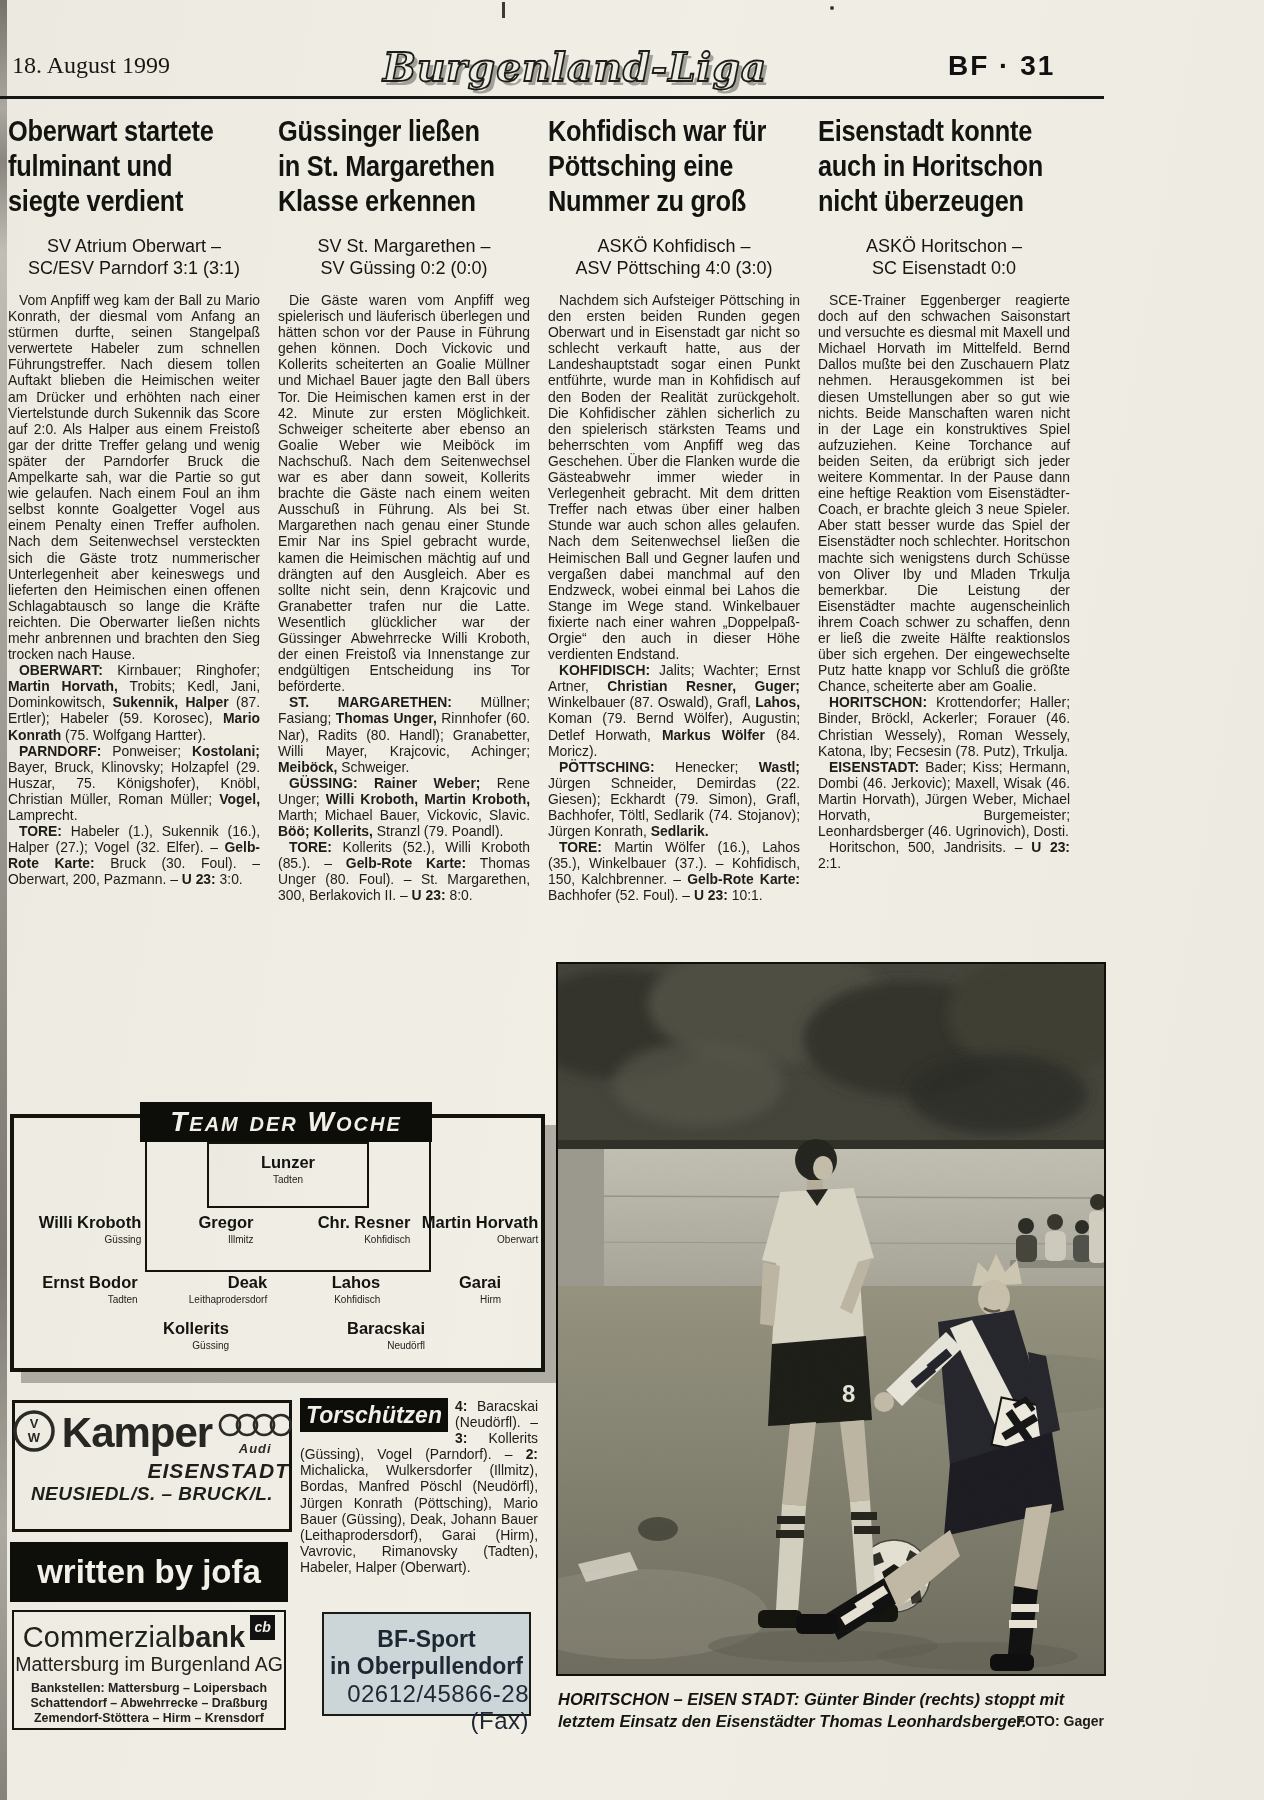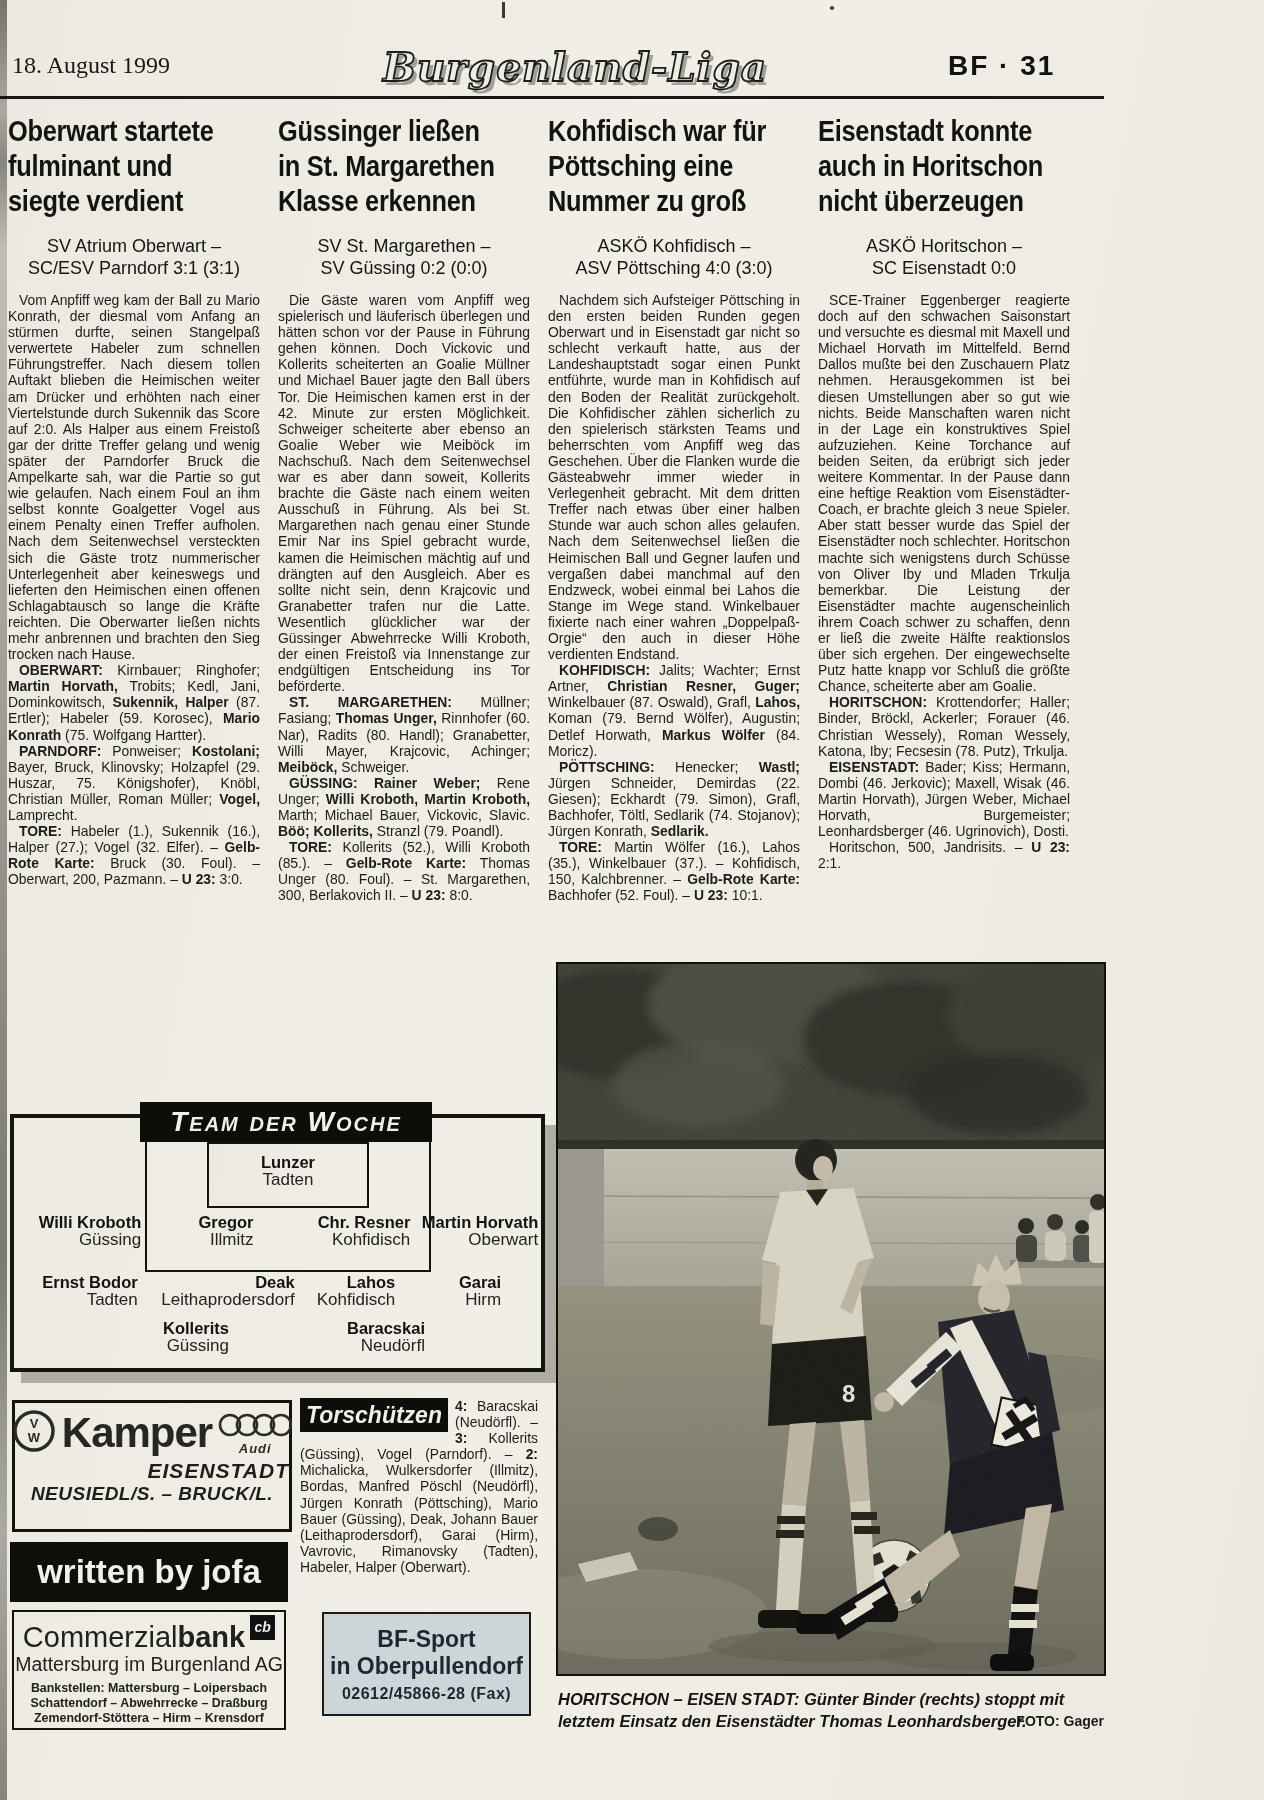--- a/index.html
+++ b/index.html
@@ -34,21 +34,21 @@
   .tw-outer{position:absolute;left:10px;top:1114px;width:527px;height:250px;border:4px solid #14140f;
     box-shadow:11px 11px 0 rgba(120,118,110,.55);}
   .tw-inner{position:absolute;left:145px;top:1128px;width:282px;height:140px;border:2.5px solid #14140f;}
   .tw-banner{position:absolute;left:140px;top:1102px;width:292px;height:40px;background:#0d0d0a;
     display:flex;align-items:center;justify-content:center;
     color:#f2efe6;font-style:italic;font-weight:bold;font-variant:small-caps;font-size:28px;letter-spacing:2px;}
   .tw-keeper{position:absolute;left:207px;top:1142px;width:162px;height:66px;border:2px solid #14140f;
     background:linear-gradient(100deg,#ece9e0,#f1eee6);text-align:center;padding-top:8px;box-sizing:border-box;}
   .tw-cell{position:absolute;transform:translateX(-50%);text-align:right;white-space:nowrap;}
   .tw-name{font-weight:bold;font-size:16.5px;line-height:20px;color:#131310;}
-  .tw-club{font-size:17px;line-height:16px;color:#23231f;}
+  .tw-club{font-size:10px;line-height:16px;color:#23231f;}
   
   .ad-kamper{position:absolute;left:12px;top:1400px;width:274px;height:120px;border:3px solid #14140f;text-align:center;padding-top:6px;box-sizing:content-box;}
   .kamper-row{display:flex;align-items:center;justify-content:center;gap:6px;}
   .kamper-name{font-weight:bold;font-size:42px;letter-spacing:-1px;color:#262622;}
   .audi-wrap{display:flex;flex-direction:column;align-items:center;}
   .audi-label{font-style:italic;font-weight:bold;font-size:13px;color:#2a2a26;margin-top:-2px;letter-spacing:1px;}
   .ad-kamper .line1{font-style:italic;font-weight:bold;font-size:21px;letter-spacing:1px;margin-top:2px;color:#1e1e1a;text-align:right;}
   .ad-kamper .line2{font-style:italic;font-weight:bold;font-size:19px;letter-spacing:0.5px;color:#1e1e1a;}
   .ad-jofa{position:absolute;left:10px;top:1542px;width:278px;height:60px;background:#0e0e0b;
     display:flex;align-items:center;justify-content:center;color:#f3f0e7;font-weight:bold;font-size:33px;}
@@ -62,21 +62,21 @@
   .cbank-branches{margin-top:5px;}
   
   .torschuetzen{position:absolute;left:300px;top:1398px;width:238px;}
   .torschuetzen-label{float:left;width:148px;height:34px;background:#0d0d0a;color:#f2efe6;
     font-style:italic;font-weight:bold;font-size:23px;display:flex;align-items:center;justify-content:center;
     margin:0 7px 3px 0;}
   .torschuetzen p{margin:0;font-size:13.9px;line-height:16.1px;text-align:justify;hyphens:auto;color:#1c1c19;}
   .bf-sport{position:absolute;left:322px;top:1612px;width:209px;height:104px;border:2.5px solid #1b1b17;
     background:#ccd6d9;text-align:center;box-sizing:border-box;padding-top:12px;color:#1d2733;}
   .bf-sport .l1,.bf-sport .l2{font-weight:bold;font-size:23px;line-height:27px;}
-  .bf-sport .l3{font-weight:bold;font-size:16px;line-height:27px;letter-spacing:0.5px;}
+  .bf-sport .l3{font-weight:normal;font-size:24px;line-height:27px;letter-spacing:0.5px;text-align:right;}
   
   .photo{position:absolute;left:556px;top:962px;width:546px;height:710px;border:2px solid #0f0f0c;background:#8b897c;}
   .caption{position:absolute;left:558px;top:1688px;width:548px;font-style:italic;font-weight:bold;
     font-size:16.5px;line-height:22px;color:#141411;}
   .caption .credit{position:absolute;right:2px;top:22px;font-style:normal;font-weight:bold;font-size:14px;color:#1a1a16;}
 </style>
 </head>
 <body>
 
 <div class="page">

